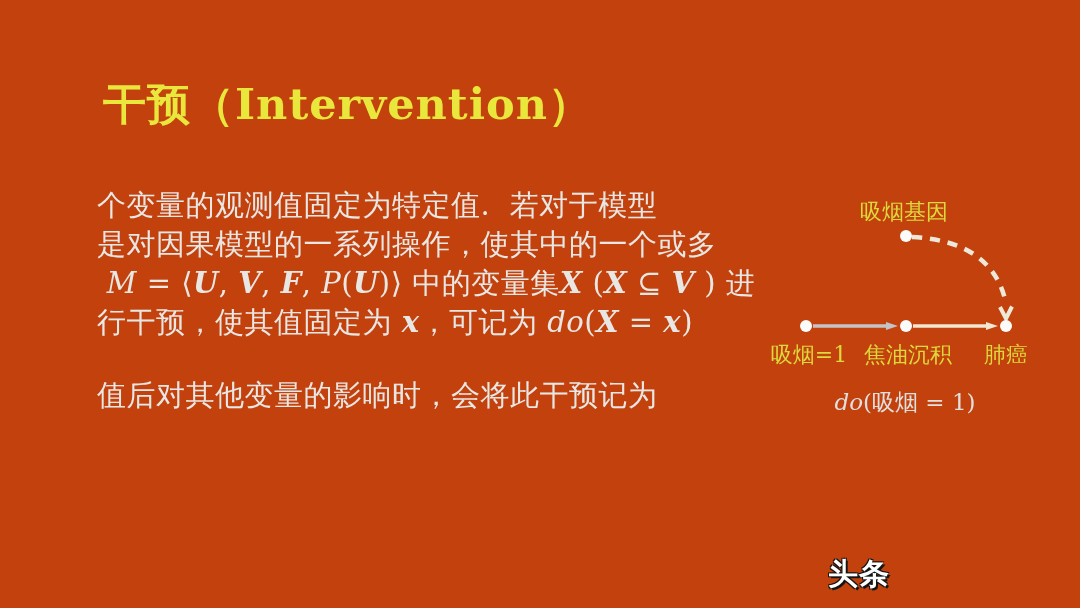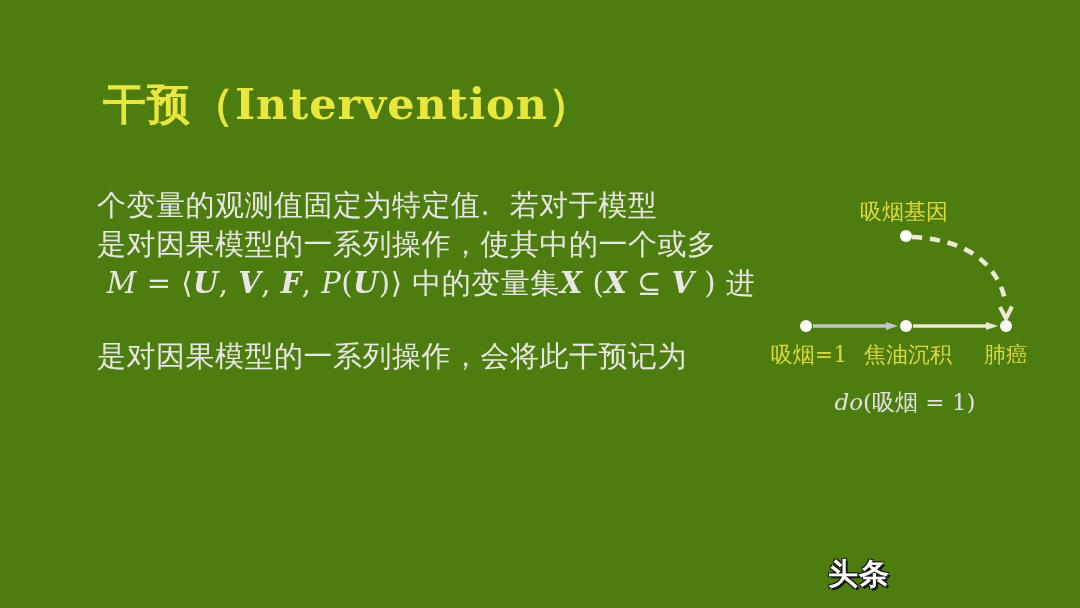--- a/index.html
+++ b/index.html
@@ -1,18 +1,18 @@
 <!DOCTYPE html>
 <html><head>
 <meta charset="utf-8">
 <style>
   html,body { margin:0; padding:0; background:#1a1a1a; }
   .slide {
     position:relative; width:1080px; height:608px;
-    background:#4d7c0f; overflow:hidden;
+    background:#c2410c; overflow:hidden;
     font-family:"DejaVu Serif", serif;
   }
   .title {
     position:absolute; left:103px; top:76px; margin:0;
     font-size:43px; font-weight:600; letter-spacing:1px;
     color:#e9e73b; font-family:"DejaVu Serif", serif;
   }
   .body-text {
     position:absolute; left:97px; top:186px; width:690px;
     color:#e9e7e4; font-size:29px;
@@ -54,23 +54,24 @@
 
 <div class="slide">
 
   <h1 class="title">干预（Intervention）</h1>
 
   <div class="body-text">
     <div class="para">
       <div class="line"><span class="seg-cn">个变量的观测值固定为特定值.  若对于模型</span></div>
       <div class="line"><span class="seg-cn">是对因果模型的一系列操作，使其中的一个或多</span></div>
       <div class="line"><span class="seg-cn"> </span><span class="seg-math">M</span><span class="seg-cn"> = ⟨</span><span class="seg-mathbold">U</span><span class="seg-cn">, </span><span class="seg-mathbold">V</span><span class="seg-cn">, </span><span class="seg-mathbold">F</span><span class="seg-cn">, </span><span class="seg-math">P</span><span class="seg-cn">(</span><span class="seg-mathbold">U</span><span class="seg-cn">)⟩ 中的变量集</span><span class="seg-mathbold">X</span><span class="seg-cn"> (</span><span class="seg-mathbold">X</span><span class="seg-cn"> ⊆ </span><span class="seg-mathbold">V</span><span class="seg-cn"> ) 进</span></div>
+      <div class="line"><span class="seg-cn">行干预，使其值固定为 </span><span class="seg-mathbold">x</span><span class="seg-cn">，可记为 </span><span class="seg-math">do</span><span class="seg-cn">(</span><span class="seg-mathbold">X</span><span class="seg-cn"> = </span><span class="seg-mathbold">x</span><span class="seg-cn">)</span></div>
     </div>
     <div class="para para2">
-      <div class="line"><span class="seg-cn">是对因果模型的一系列操作，会将此干预记为</span></div>
+      <div class="line"><span class="seg-cn">值后对其他变量的影响时，会将此干预记为</span></div>
     </div>
   </div>
 
   <svg class="diagram" width="300" height="235" viewBox="0 0 300 235">
     <defs>
       <marker id="mGray" viewBox="0 0 12 10" refX="2" refY="5" markerWidth="12" markerHeight="10" markerUnits="userSpaceOnUse" orient="auto">
         <path d="M0,1 L12,5 L0,9 z" fill="#c4c4c8"></path>
       </marker>
       <marker id="mCream" viewBox="0 0 12 10" refX="2" refY="5" markerWidth="12" markerHeight="10" markerUnits="userSpaceOnUse" orient="auto">
         <path d="M0,1 L12,5 L0,9 z" fill="#f0e8d2"></path>

